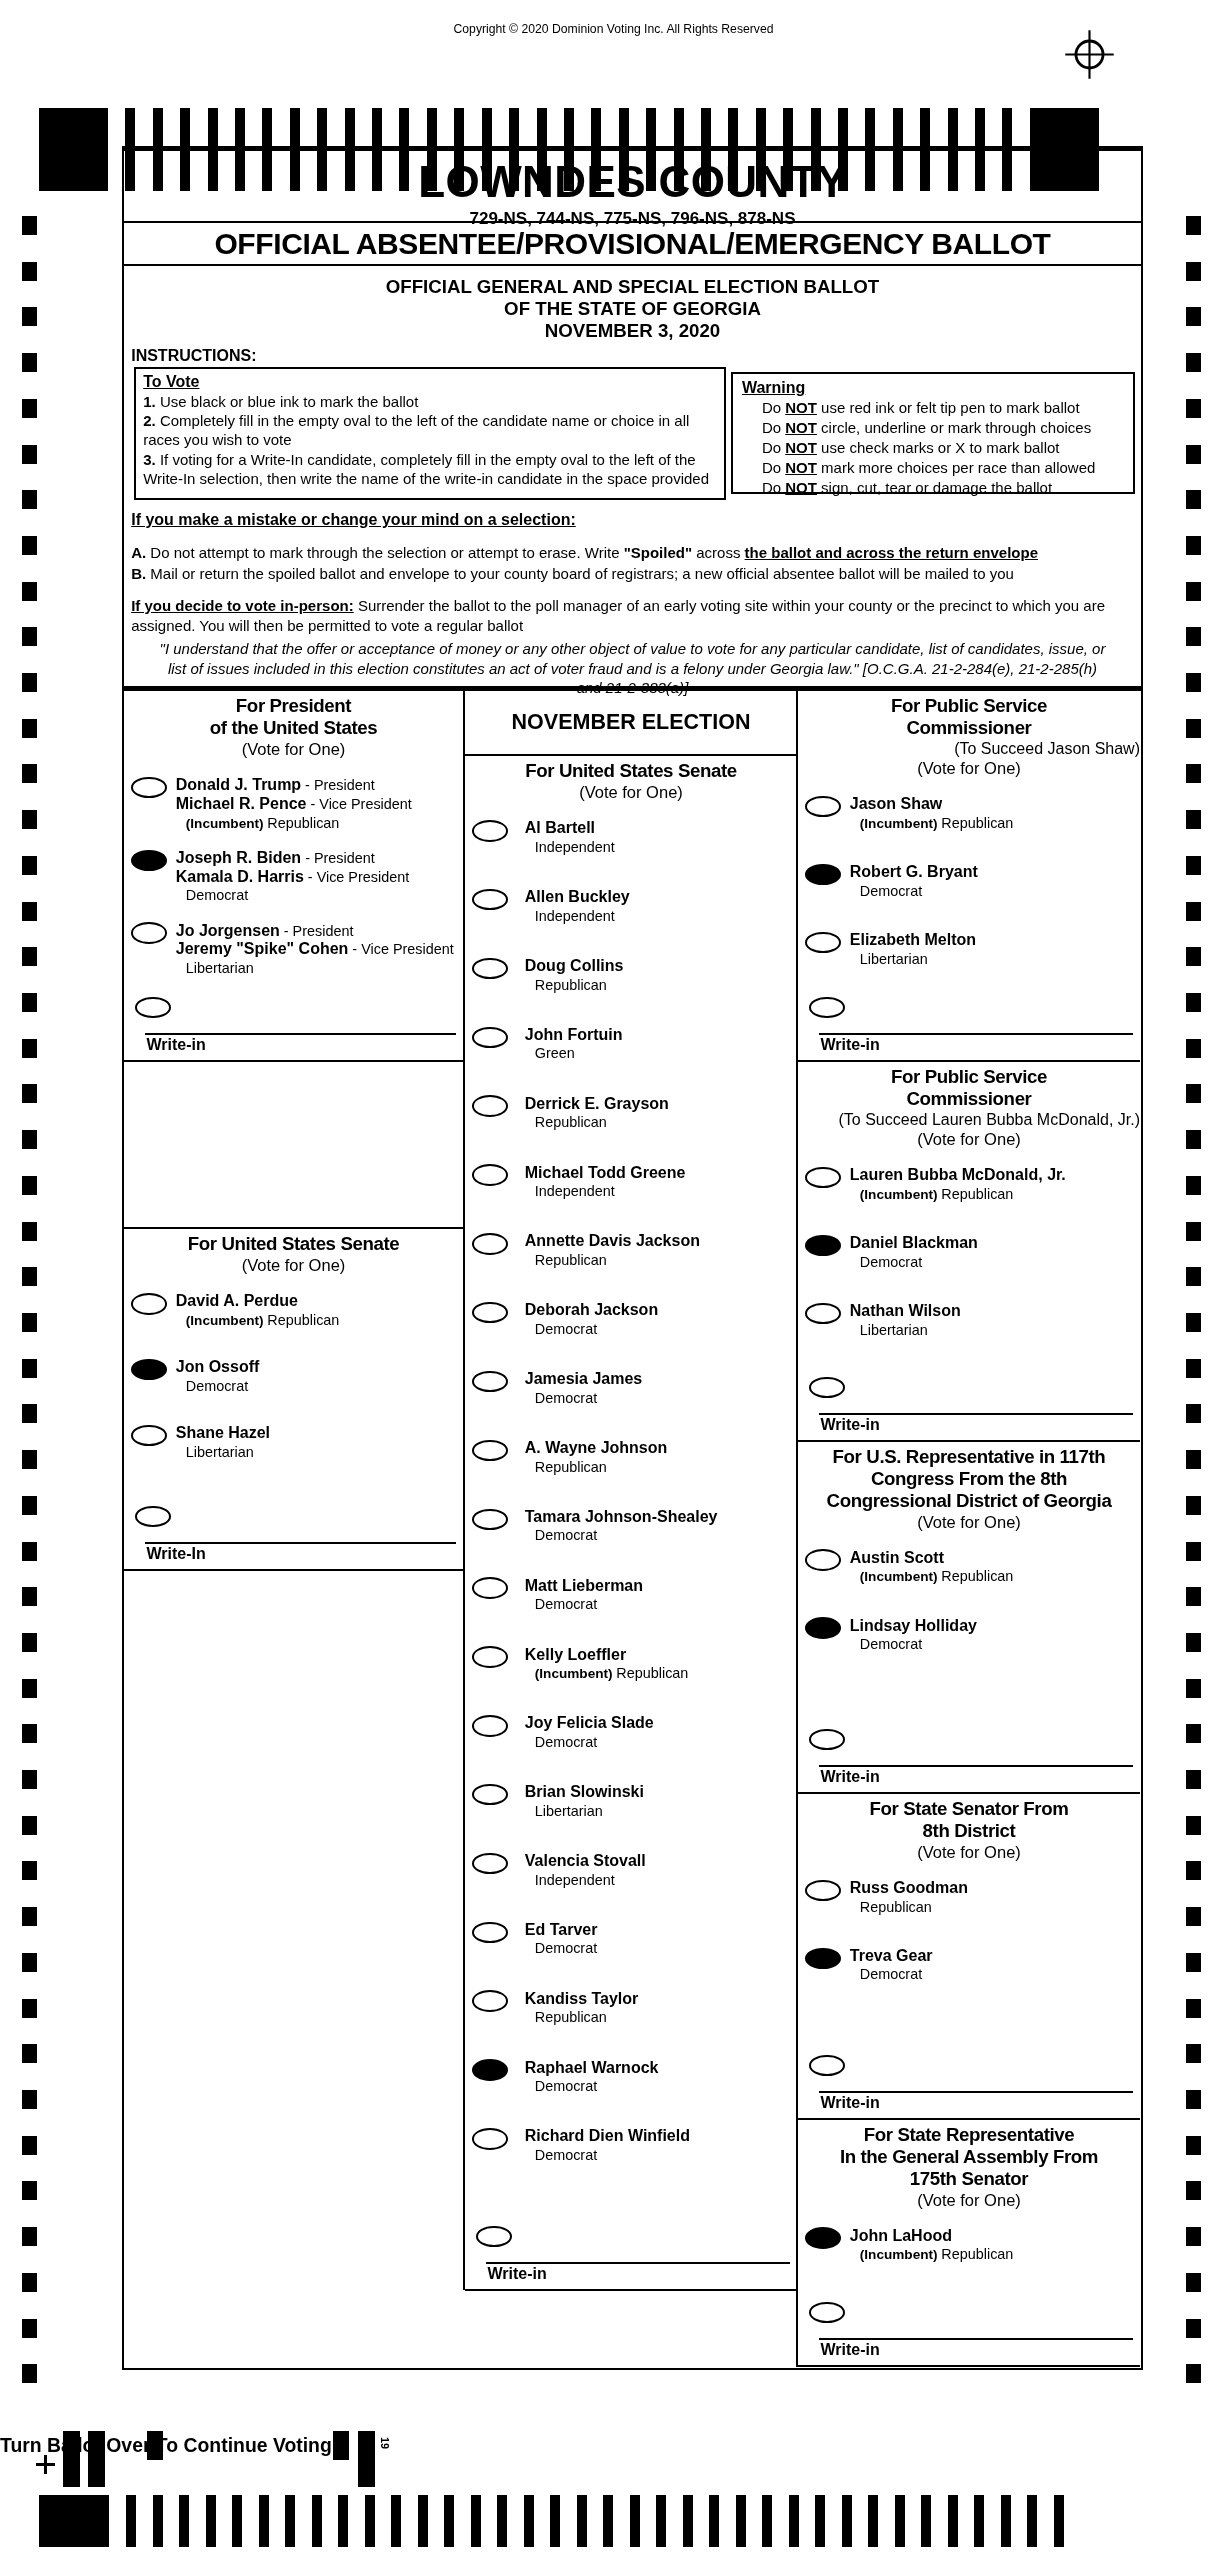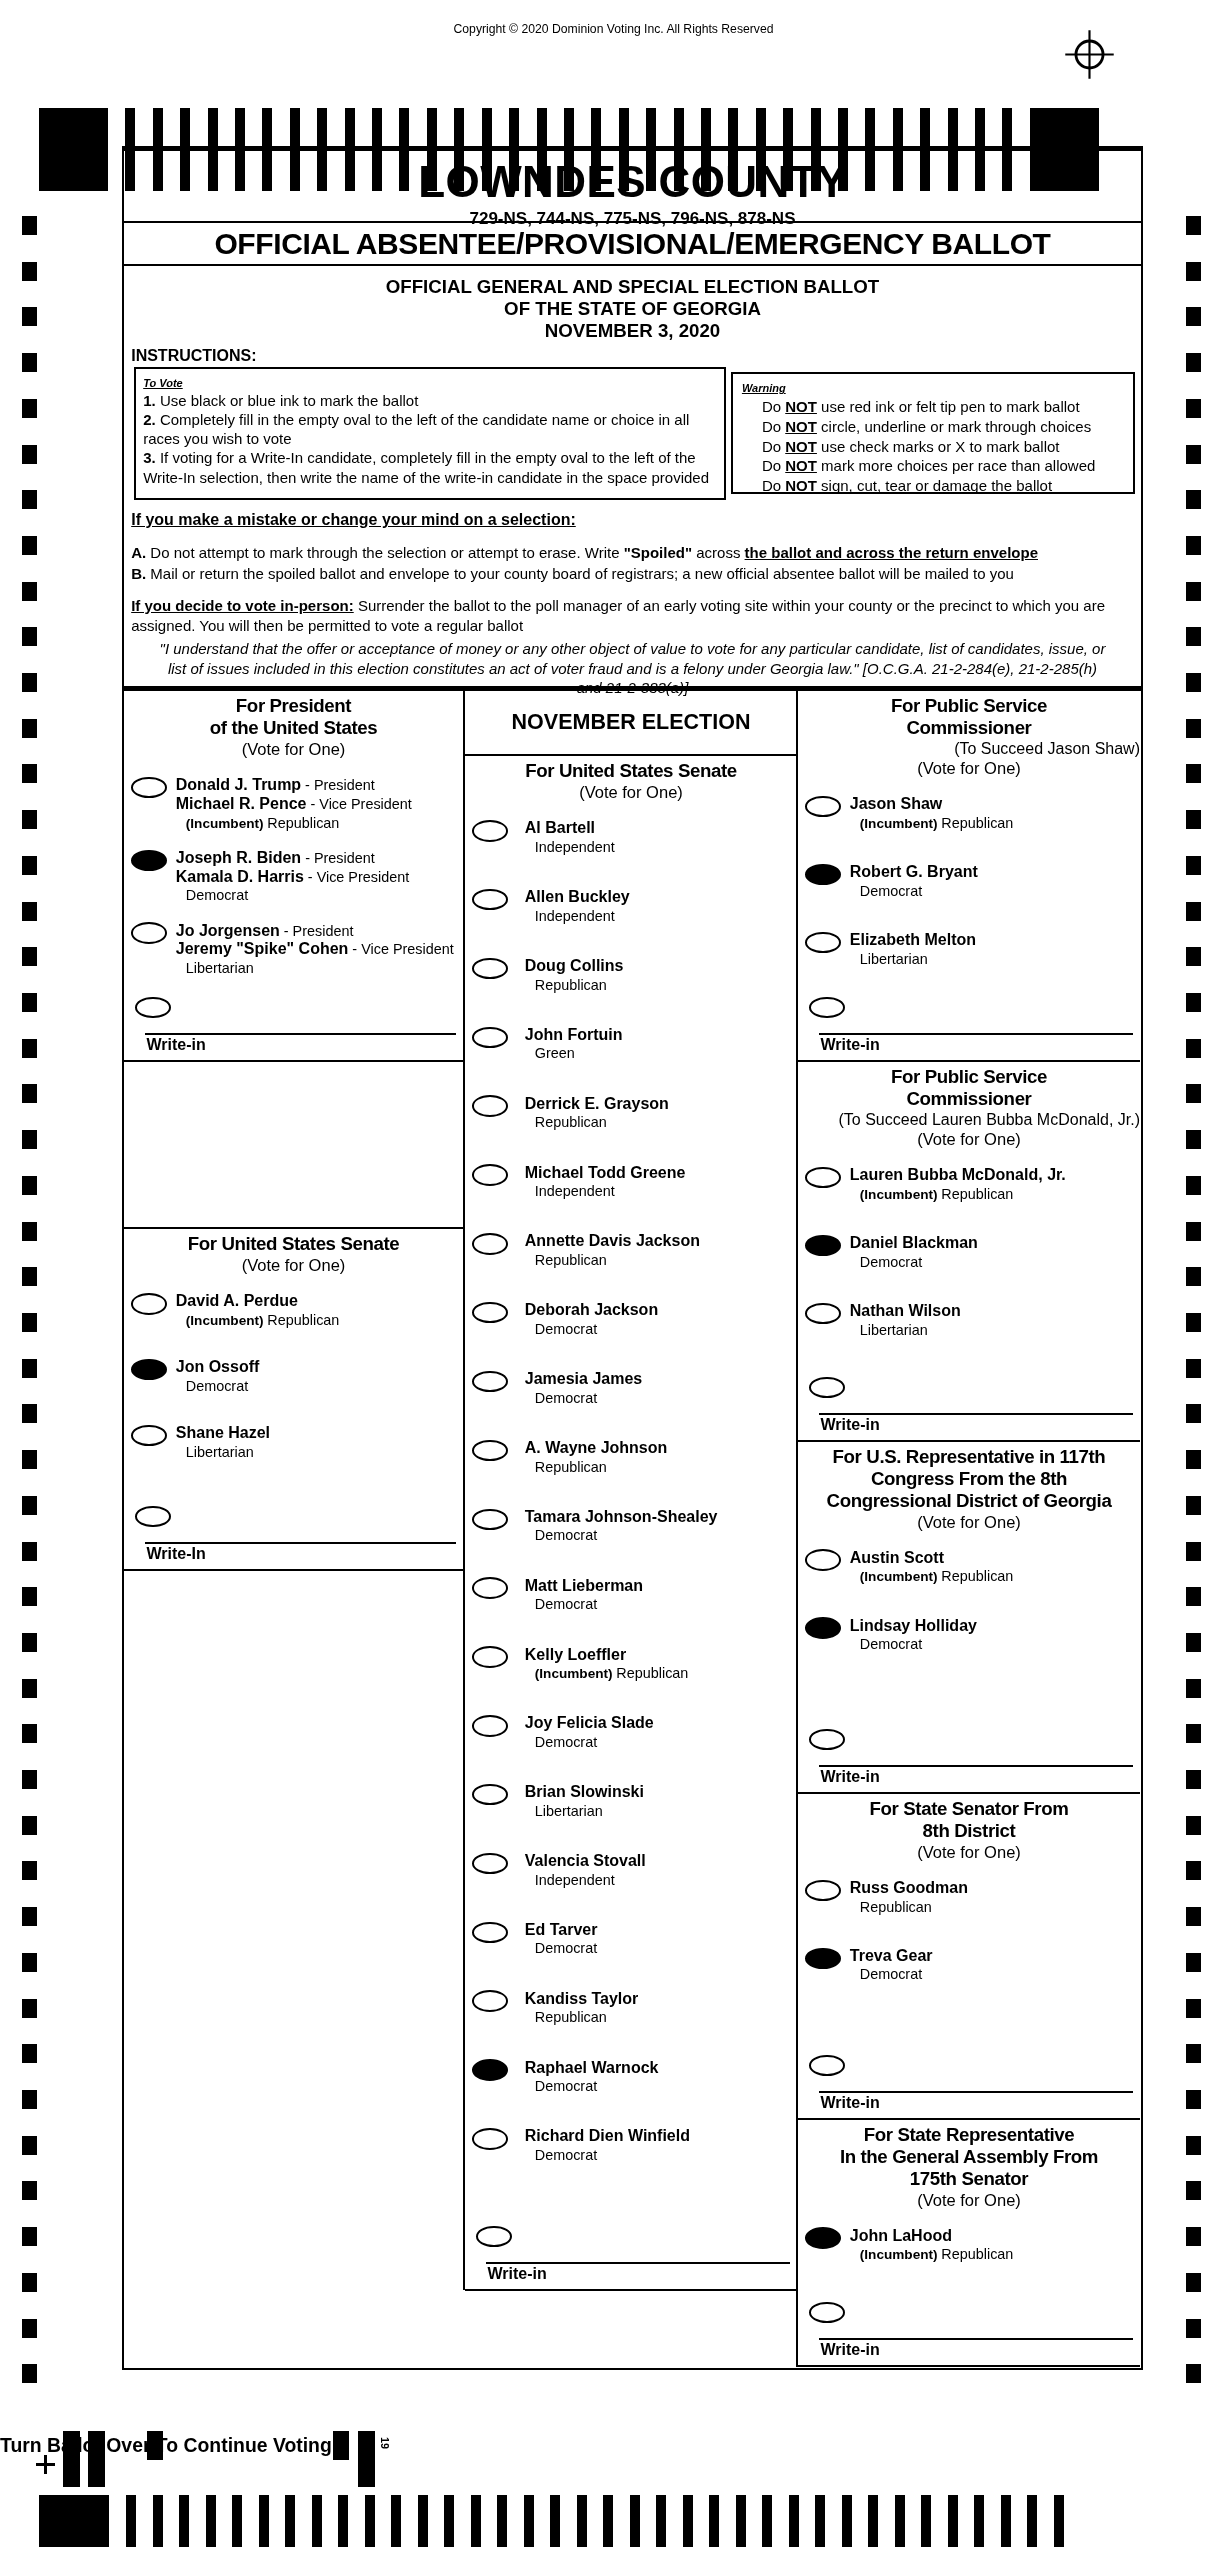--- a/index.html
+++ b/index.html
@@ -34,21 +34,21 @@
                justify-content:center;font-size:30px;font-weight:bold;box-sizing:border-box;
                letter-spacing:-0.4px;}
   .gen-title{height:75px;margin-bottom:5.7px;padding-top:10px;text-align:center;
              font-size:18.7px;font-weight:bold;line-height:1.18;box-sizing:border-box;}
   .ins-label{height:20px;margin:5.7px 0 0 7.2px;font-size:16px;font-weight:bold;}
   .ins-row{display:flex;height:138px;margin:0 5.7px 0 10px;}
   .tovote{width:592px;height:133px;border:2.2px solid #000;box-sizing:border-box;
           padding:2.9px 7.2px;font-size:15px;line-height:1.28;}
   .warnbox{width:404px;height:122px;border:2.2px solid #000;box-sizing:border-box;
            padding:2.9px 8.6px;font-size:15px;line-height:1.32;margin-left:auto;margin-top:5.7px;}
-  .boxtitle{font-weight:bold;text-decoration:underline;font-size:11px;font-style:italic;}
+  .boxtitle{font-weight:bold;text-decoration:underline;font-size:16px;}
   .witem{padding-left:20px;}
   .ub{text-decoration:underline;font-weight:bold;}
   .mistake{height:126px;margin:5.7px 0 0 7.2px;font-size:15px;line-height:1.3;}
   .mh{font-weight:bold;text-decoration:underline;font-size:16px;margin-bottom:11.5px;}
   .mrow{margin-top:1.4px;}
   .inperson{margin-top:13px;width:997px;}
   .affidavit{height:55px;border-bottom:5.7px solid #000;box-sizing:border-box;
              text-align:center;font-style:italic;font-size:15px;line-height:1.3;
              padding:2.9px 32px 0 32px;}
   

